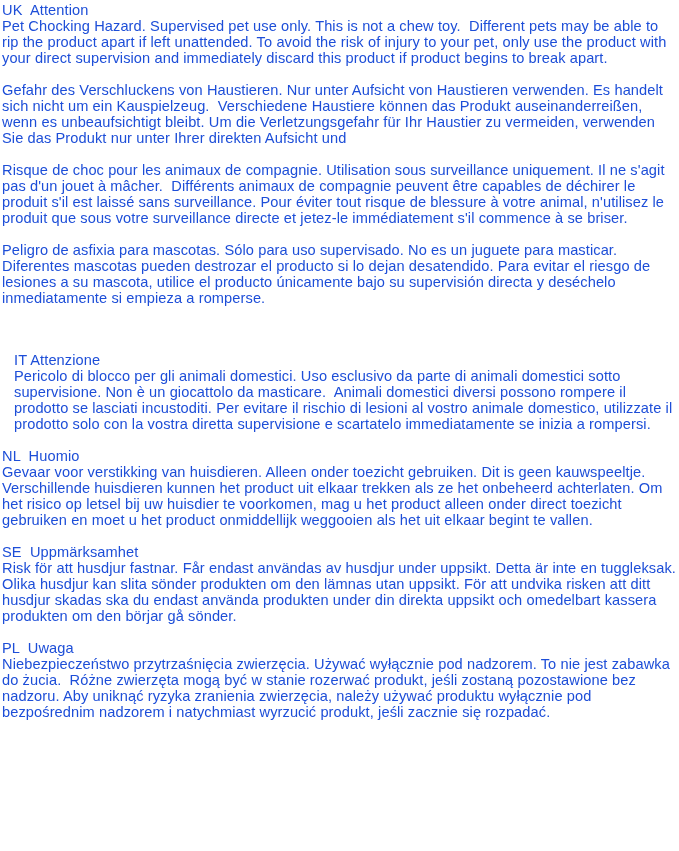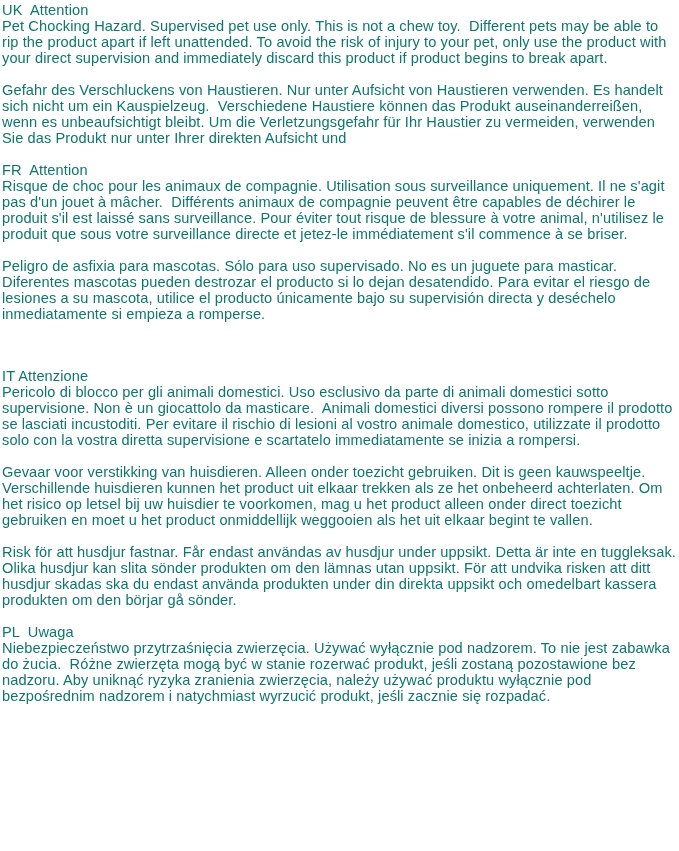--- a/index.html
+++ b/index.html
@@ -9,26 +9,26 @@
       background: #ffffff;
       overflow: hidden;
     }
     .page {
       width: 679px;
       height: 851px;
       padding: 2px 2px 0 2px;
       font-family: "Liberation Sans", "DejaVu Sans", sans-serif;
       font-size: 14.6px;
       line-height: 16px;
-      color: #0f766e;
+      color: #1d4ed8;
       letter-spacing: 0.1px;
     }
     .section { margin-top: 16px; }
     .section:first-child { margin-top: 0; }
-    .section.gap-large { margin-top: 46px; }
+    .section.gap-large { margin-top: 46px; margin-left: 12px; }
     .section-heading,
     .section-body {
       white-space: pre-wrap;
       display: block;
     }
   </style>
 </head>
 <body>
 
 <div class="page">
@@ -36,38 +36,39 @@
   <div class="section">
     <span class="section-heading">UK  Attention</span>
     <span class="section-body">Pet Chocking Hazard. Supervised pet use only. This is not a chew toy.  Different pets may be able to rip the product apart if left unattended. To avoid the risk of injury to your pet, only use the product with your direct supervision and immediately discard this product if product begins to break apart.</span>
   </div>
 
   <div class="section">
     <span class="section-body">Gefahr des Verschluckens von Haustieren. Nur unter Aufsicht von Haustieren verwenden. Es handelt sich nicht um ein Kauspielzeug.  Verschiedene Haustiere können das Produkt auseinanderreißen, wenn es unbeaufsichtigt bleibt. Um die Verletzungsgefahr für Ihr Haustier zu vermeiden, verwenden Sie das Produkt nur unter Ihrer direkten Aufsicht und</span>
   </div>
 
   <div class="section">
-    <span class="section-heading">FR  Attention</span>
     <span class="section-body">Risque de choc pour les animaux de compagnie. Utilisation sous surveillance uniquement. Il ne s'agit pas d'un jouet à mâcher.  Différents animaux de compagnie peuvent être capables de déchirer le produit s'il est laissé sans surveillance. Pour éviter tout risque de blessure à votre animal, n'utilisez le produit que sous votre surveillance directe et jetez-le immédiatement s'il commence à se briser.</span>
   </div>
 
   <div class="section">
     <span class="section-body">Peligro de asfixia para mascotas. Sólo para uso supervisado. No es un juguete para masticar.  Diferentes mascotas pueden destrozar el producto si lo dejan desatendido. Para evitar el riesgo de lesiones a su mascota, utilice el producto únicamente bajo su supervisión directa y deséchelo inmediatamente si empieza a romperse.</span>
   </div>
 
   <div class="section gap-large">
     <span class="section-heading">IT Attenzione</span>
     <span class="section-body">Pericolo di blocco per gli animali domestici. Uso esclusivo da parte di animali domestici sotto supervisione. Non è un giocattolo da masticare.  Animali domestici diversi possono rompere il prodotto se lasciati incustoditi. Per evitare il rischio di lesioni al vostro animale domestico, utilizzate il prodotto solo con la vostra diretta supervisione e scartatelo immediatamente se inizia a rompersi.</span>
   </div>
 
   <div class="section">
+    <span class="section-heading">NL  Huomio</span>
     <span class="section-body">Gevaar voor verstikking van huisdieren. Alleen onder toezicht gebruiken. Dit is geen kauwspeeltje.  Verschillende huisdieren kunnen het product uit elkaar trekken als ze het onbeheerd achterlaten. Om het risico op letsel bij uw huisdier te voorkomen, mag u het product alleen onder direct toezicht gebruiken en moet u het product onmiddellijk weggooien als het uit elkaar begint te vallen.</span>
   </div>
 
   <div class="section">
+    <span class="section-heading">SE  Uppmärksamhet</span>
     <span class="section-body">Risk för att husdjur fastnar. Får endast användas av husdjur under uppsikt. Detta är inte en tuggleksak.  Olika husdjur kan slita sönder produkten om den lämnas utan uppsikt. För att undvika risken att ditt husdjur skadas ska du endast använda produkten under din direkta uppsikt och omedelbart kassera produkten om den börjar gå sönder.</span>
   </div>
 
   <div class="section">
     <span class="section-heading">PL  Uwaga</span>
     <span class="section-body">Niebezpieczeństwo przytrzaśnięcia zwierzęcia. Używać wyłącznie pod nadzorem. To nie jest zabawka do żucia.  Różne zwierzęta mogą być w stanie rozerwać produkt, jeśli zostaną pozostawione bez nadzoru. Aby uniknąć ryzyka zranienia zwierzęcia, należy używać produktu wyłącznie pod bezpośrednim nadzorem i natychmiast wyrzucić produkt, jeśli zacznie się rozpadać.</span>
   </div>
 
 </div>
 

